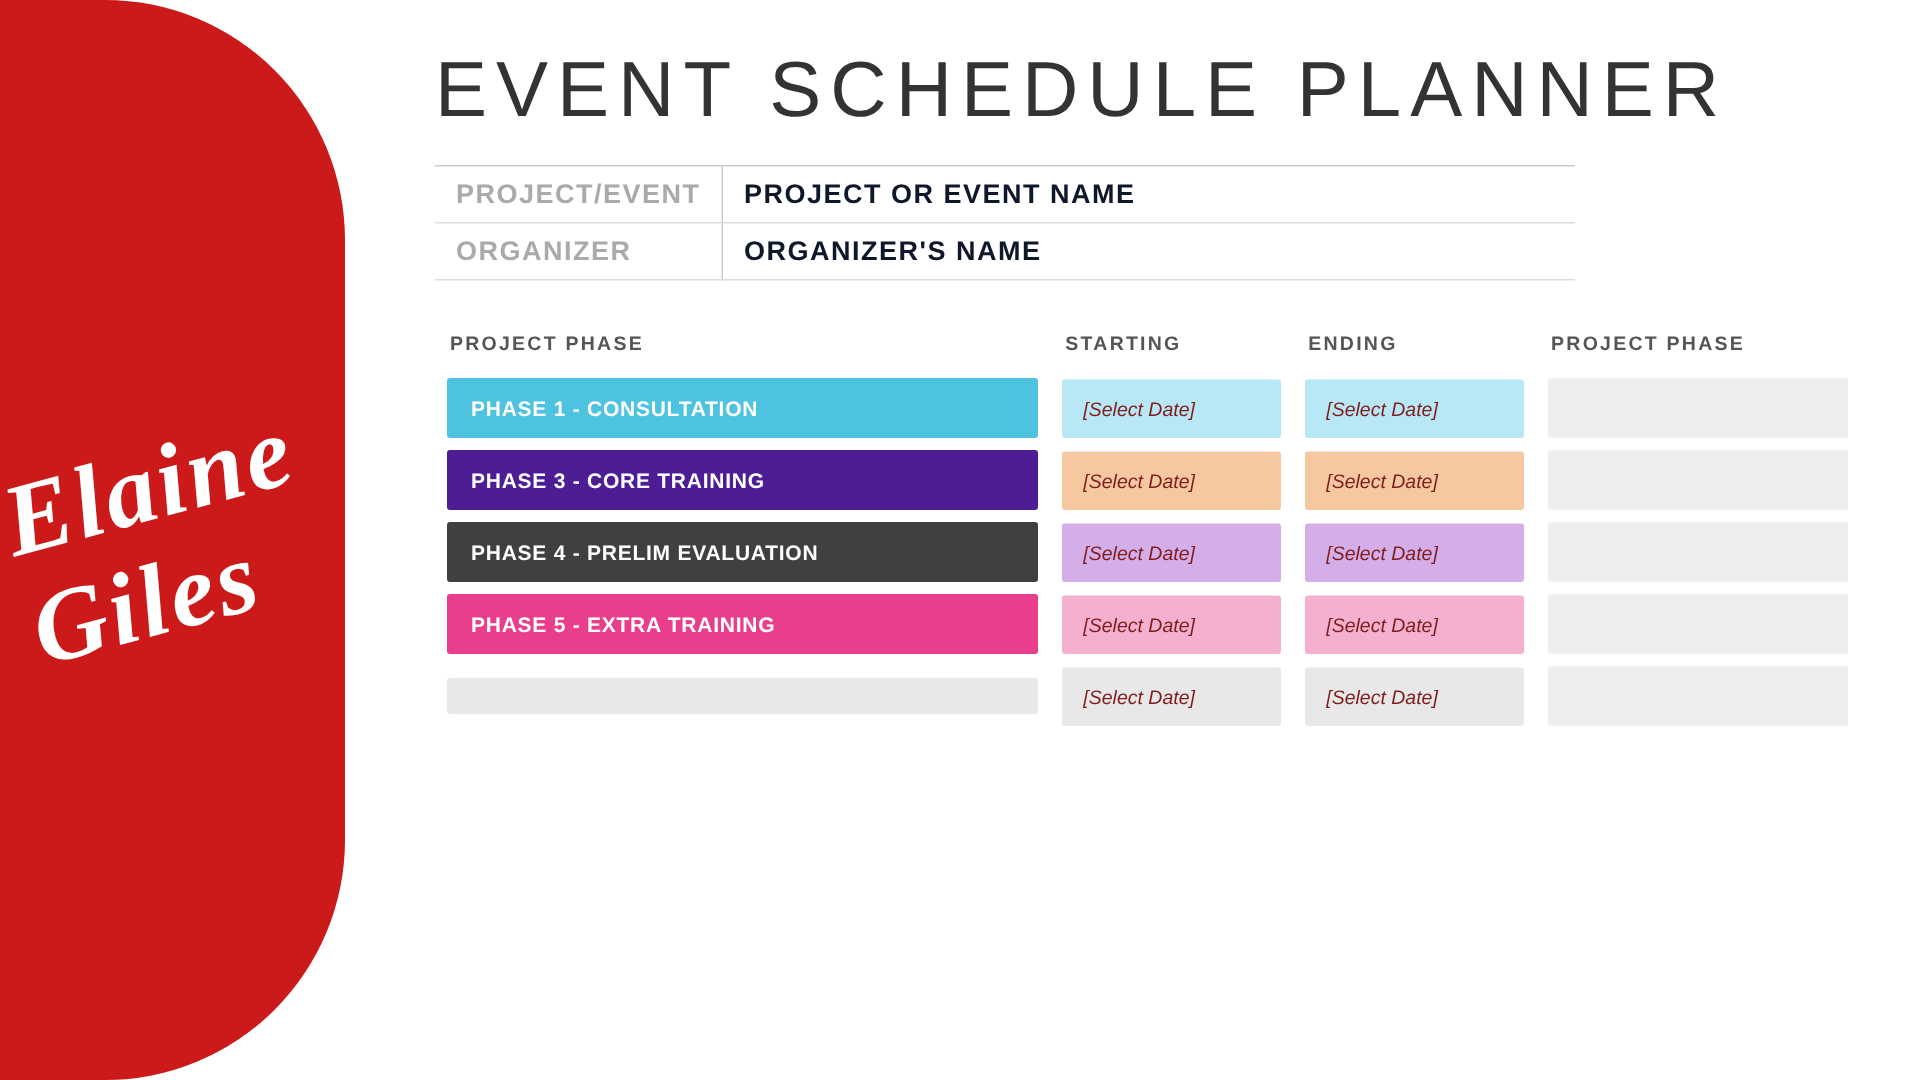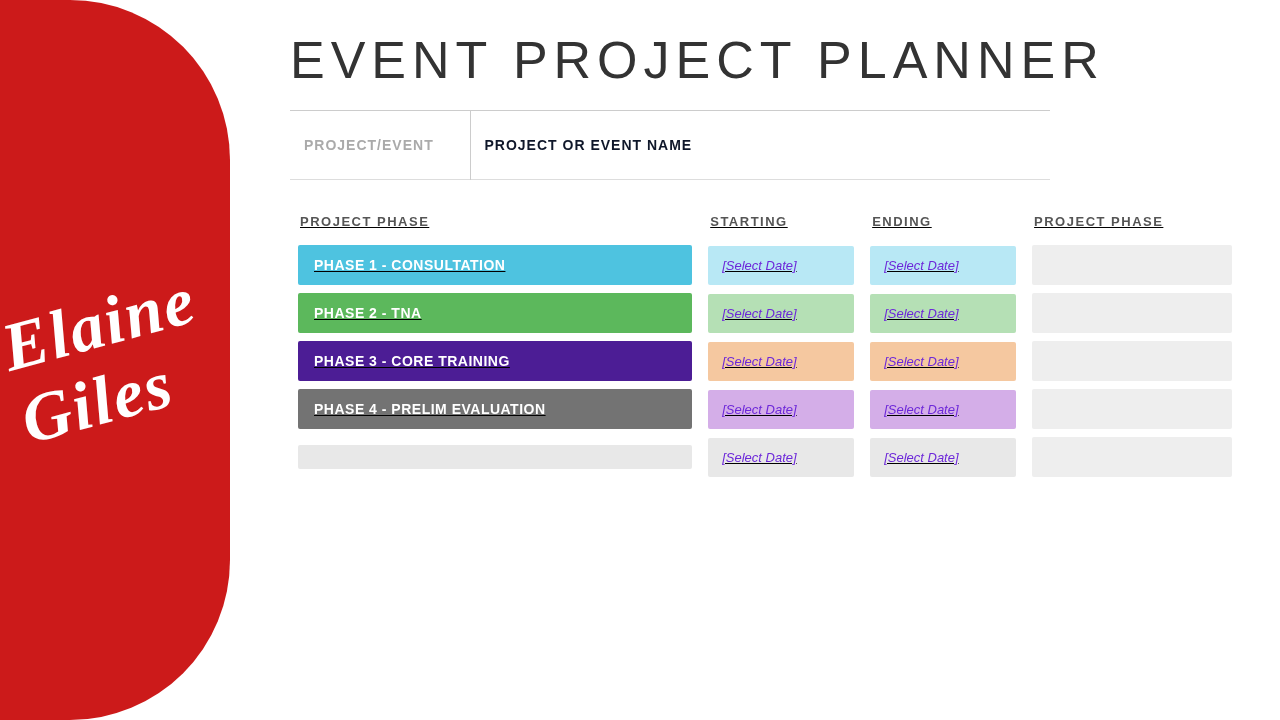--- a/index.html
+++ b/index.html
@@ -69,22 +69,22 @@
       margin-bottom: 28px;
       border-top: 1.5px solid #cccccc;
       border-bottom: 1.5px solid #cccccc;
     }
 
     .info-table tr {
       border-bottom: 1px solid #dddddd;
     }
 
     .info-table td {
-      padding: 26px 14px;
-      font-size: 14px;
+      padding: 8px 14px;
+      font-size: 18px;
       letter-spacing: 1px;
     }
 
     .info-label {
       color: #aaaaaa;
       font-weight: 600;
       width: 180px;
       text-transform: uppercase;
     }
 
@@ -94,21 +94,20 @@
       font-size: 15px;
       text-transform: uppercase;
       border-left: 1.5px solid #cccccc;
       padding-left: 20px;
     }
 
     
     .schedule-table {
       width: 100%;
       border-collapse: collapse;
-      text-decoration: underline;
     }
 
     .schedule-table th {
       text-align: left;
       font-size: 13px;
       font-weight: 700;
       letter-spacing: 1.5px;
       color: #555555;
       padding: 6px 10px 12px 10px;
       text-transform: uppercase;
@@ -136,21 +135,21 @@
 
     .date-cell {
       width: 150px;
     }
 
     .date-box {
       display: block;
       padding: 12px 14px;
       font-size: 13px;
       font-style: italic;
-      color: #6d28d9;
+      color: #7f1d1d;
       border-radius: 2px;
     }
 
     .extra-cell {
       width: 200px;
     }
 
     .extra-box {
       display: block;
       padding: 12px 14px;
@@ -162,21 +161,21 @@
     
     .phase-1 { background-color: #4ec3e0; }
     .phase-1-date { background-color: #b8e8f5; }
 
     .phase-2 { background-color: #5cb85c; }
     .phase-2-date { background-color: #b5e0b5; }
 
     .phase-3 { background-color: #4c1d95; }
     .phase-3-date { background-color: #f5c8a0; }
 
-    .phase-4 { background-color: #737373; }
+    .phase-4 { background-color: #404040; }
     .phase-4-date { background-color: #d4aee8; }
 
     .phase-5 { background-color: #e83e8c; }
     .phase-5-date { background-color: #f5b0d0; }
 
     .phase-6 { background-color: #e8c02a; }
     .phase-6-date { background-color: #f5e0a0; }
 
     .phase-empty { background-color: #e8e8e8; }
     .phase-empty-date { background-color: #e8e8e8; }
@@ -190,27 +189,31 @@
 
 <div class="sidebar">
   <div class="sidebar-bg"></div>
   <div class="sidebar-text">
     Elaine<br>Giles
   </div>
 </div>
 
 <div class="main">
 
-  <h1 class="page-title">EVENT PROJECT PLANNER</h1>
+  <h1 class="page-title">EVENT SCHEDULE PLANNER</h1>
 
   <table class="info-table">
     <tbody id="info-tbody">
         <tr>
     <td class="info-label">PROJECT/EVENT</td>
     <td class="info-value">PROJECT OR EVENT NAME</td>
+  </tr>
+        <tr>
+    <td class="info-label">ORGANIZER</td>
+    <td class="info-value">ORGANIZER'S NAME</td>
   </tr>
       </tbody>
   </table>
 
   <table class="schedule-table">
     <thead id="schedule-thead">
         <tr>
           <th>PROJECT PHASE</th>
           <th>STARTING</th>
           <th>ENDING</th>
@@ -227,34 +230,20 @@
           </td>
           <td class="date-cell">
             <span class="date-box phase-1-date">[Select Date]</span>
           </td>
           <td class="extra-cell">
             <span class="extra-box"></span>
           </td>
         </tr>
         <tr>
           <td class="phase-cell">
-            <span class="phase-label phase-2">PHASE 2 - TNA</span>
-          </td>
-          <td class="date-cell">
-            <span class="date-box phase-2-date">[Select Date]</span>
-          </td>
-          <td class="date-cell">
-            <span class="date-box phase-2-date">[Select Date]</span>
-          </td>
-          <td class="extra-cell">
-            <span class="extra-box"></span>
-          </td>
-        </tr>
-        <tr>
-          <td class="phase-cell">
             <span class="phase-label phase-3">PHASE 3 - CORE TRAINING</span>
           </td>
           <td class="date-cell">
             <span class="date-box phase-3-date">[Select Date]</span>
           </td>
           <td class="date-cell">
             <span class="date-box phase-3-date">[Select Date]</span>
           </td>
           <td class="extra-cell">
             <span class="extra-box"></span>
@@ -262,20 +251,34 @@
         </tr>
         <tr>
           <td class="phase-cell">
             <span class="phase-label phase-4">PHASE 4 - PRELIM EVALUATION</span>
           </td>
           <td class="date-cell">
             <span class="date-box phase-4-date">[Select Date]</span>
           </td>
           <td class="date-cell">
             <span class="date-box phase-4-date">[Select Date]</span>
+          </td>
+          <td class="extra-cell">
+            <span class="extra-box"></span>
+          </td>
+        </tr>
+        <tr>
+          <td class="phase-cell">
+            <span class="phase-label phase-5">PHASE 5 - EXTRA TRAINING</span>
+          </td>
+          <td class="date-cell">
+            <span class="date-box phase-5-date">[Select Date]</span>
+          </td>
+          <td class="date-cell">
+            <span class="date-box phase-5-date">[Select Date]</span>
           </td>
           <td class="extra-cell">
             <span class="extra-box"></span>
           </td>
         </tr>
         <tr>
           <td class="phase-cell">
             <span class="phase-label phase-empty"></span>
           </td>
           <td class="date-cell">

